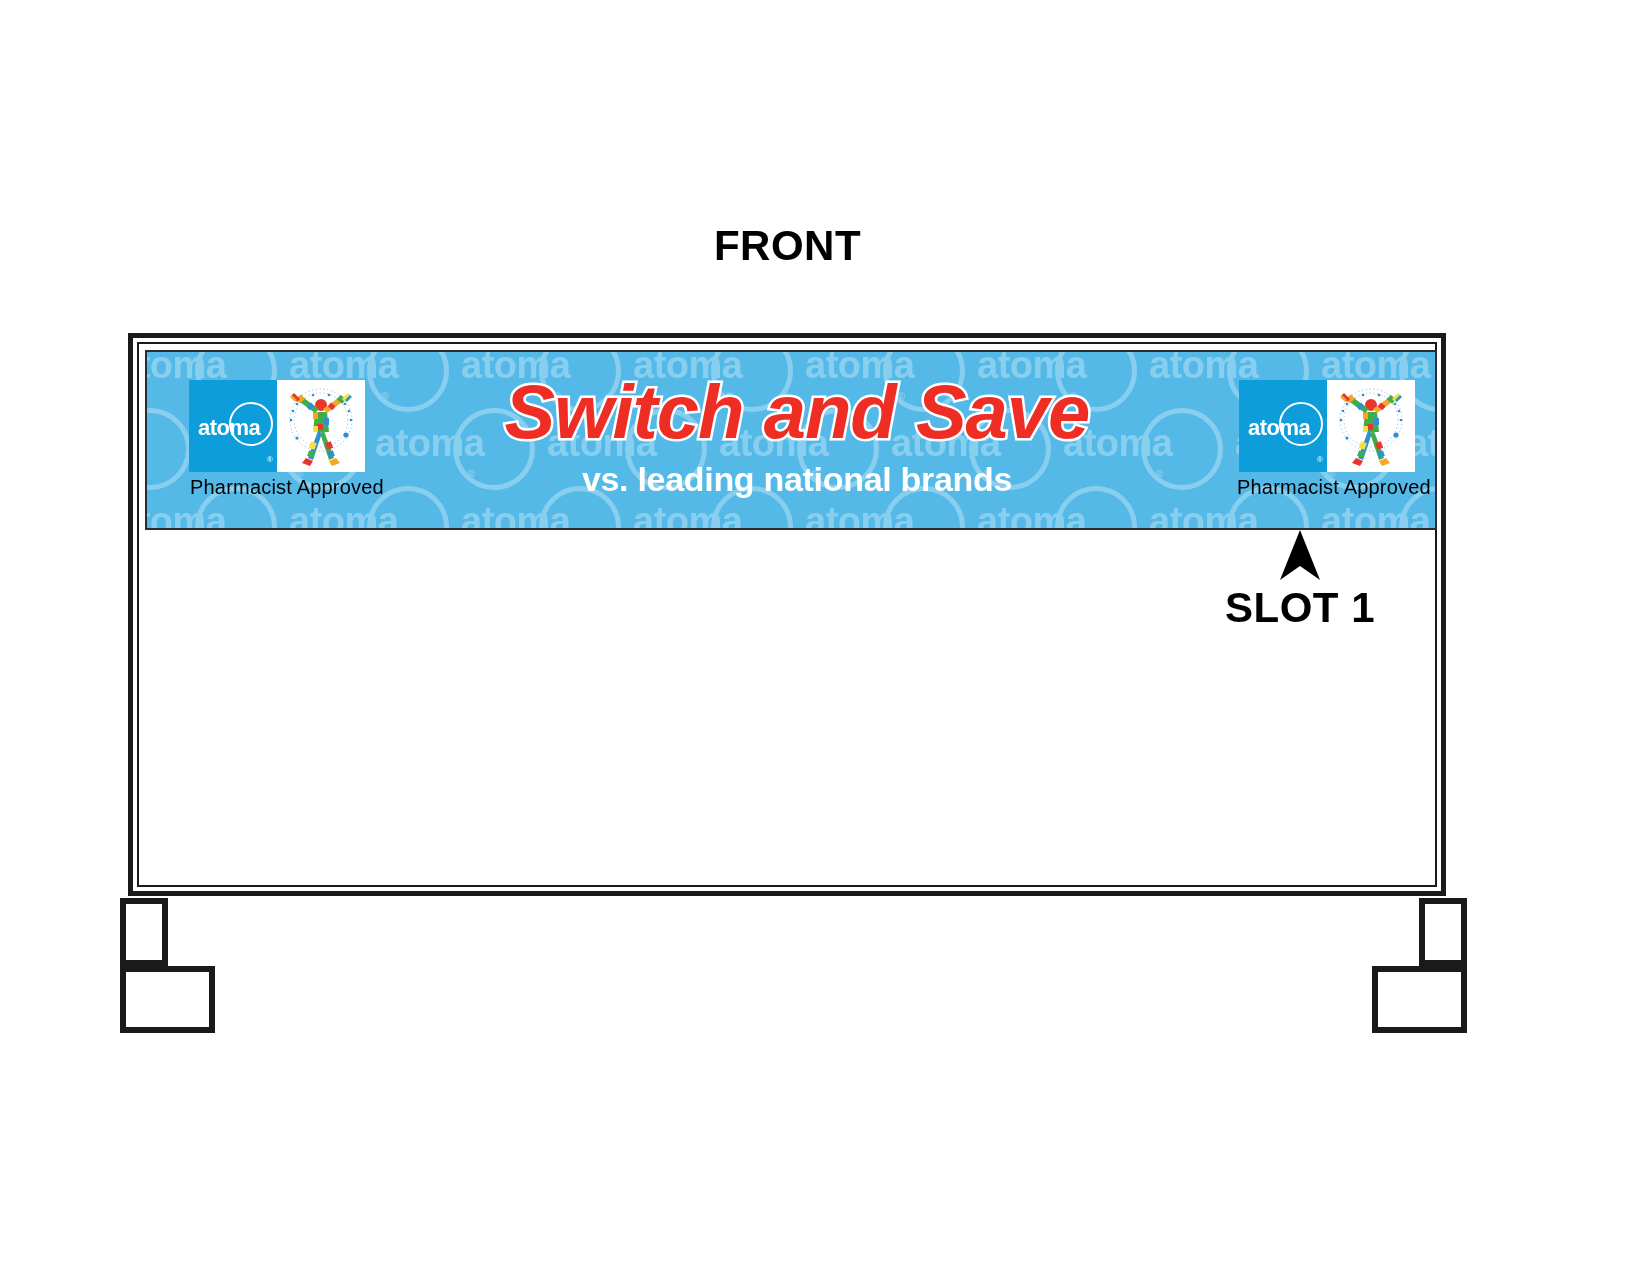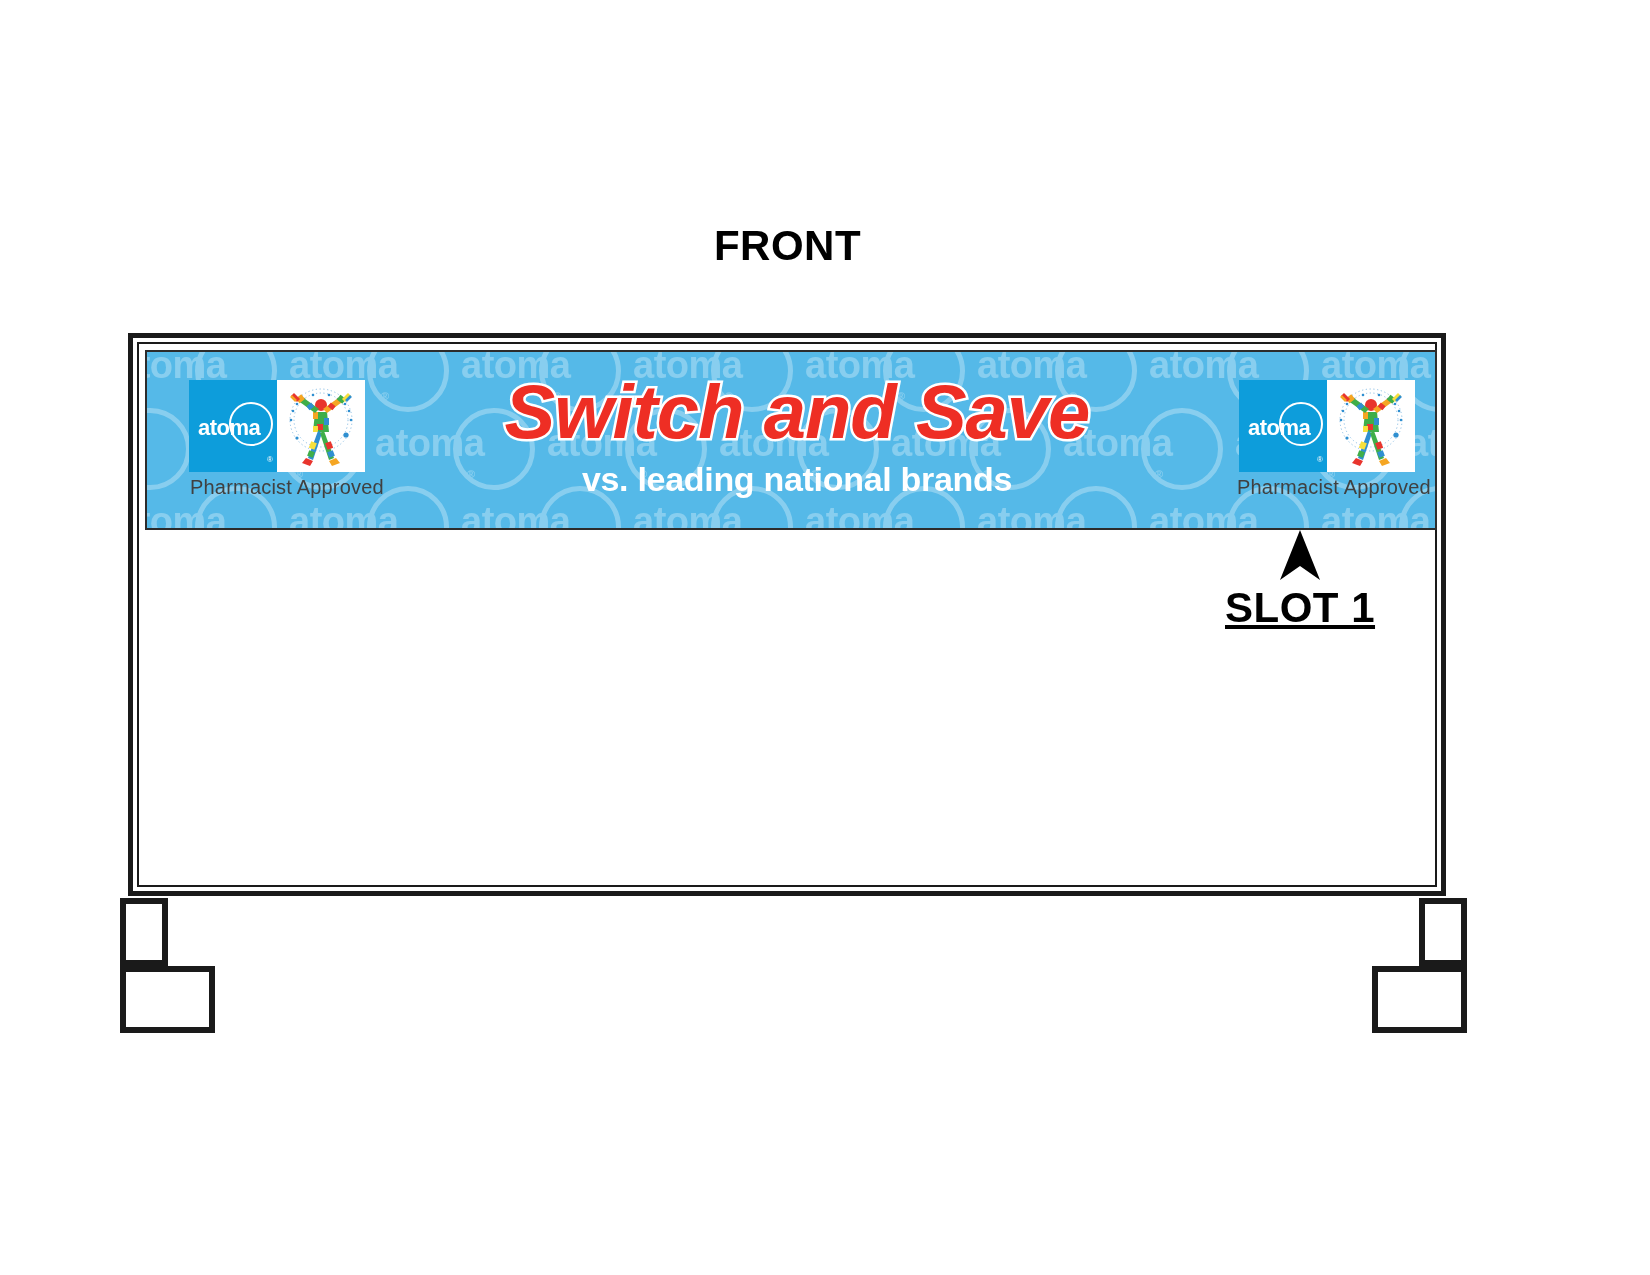--- a/index.html
+++ b/index.html
@@ -140,21 +140,21 @@
     height: 92px;
     background: #ffffff;
     position: relative;
   }
   .logo-white svg { display: block; }
 
   .pharm-approved {
     position: absolute;
     top: 124px;
     font-size: 20px;
-    color: #404040;
+    color: #000000;
     white-space: nowrap;
     letter-spacing: 0.2px;
   }
   .pharm-approved.left  { left: 43px; }
   .pharm-approved.right { left: 1090px; }
 
   
   #banner-headline {
     position: absolute;
     left: 240px;
@@ -216,21 +216,20 @@
     text-align: center;
   }
   #slot1-arrow { display: block; margin: 0 auto; }
   #slot1-label {
     margin-top: 2px;
     font-size: 42px;
     font-weight: bold;
     color: #000000;
     letter-spacing: 0.5px;
     white-space: nowrap;
-    text-decoration: underline;
   }
 
   
   .leg-upper {
     position: absolute;
     width: 48px;
     height: 68px;
     border: 6px solid #1a1a1a;
     background: #ffffff;
     box-sizing: border-box;

